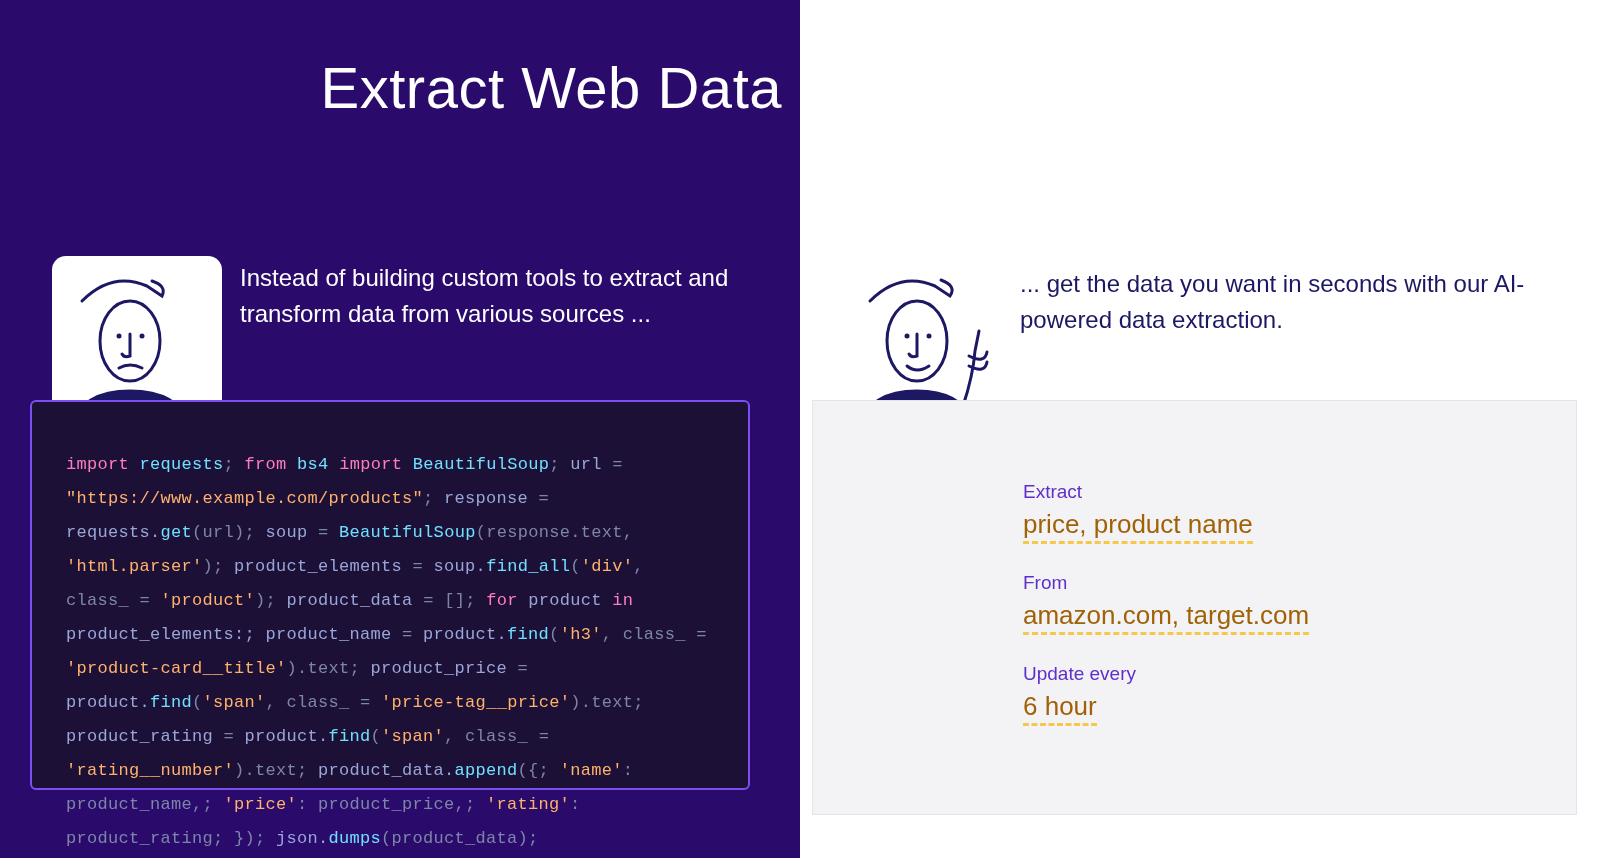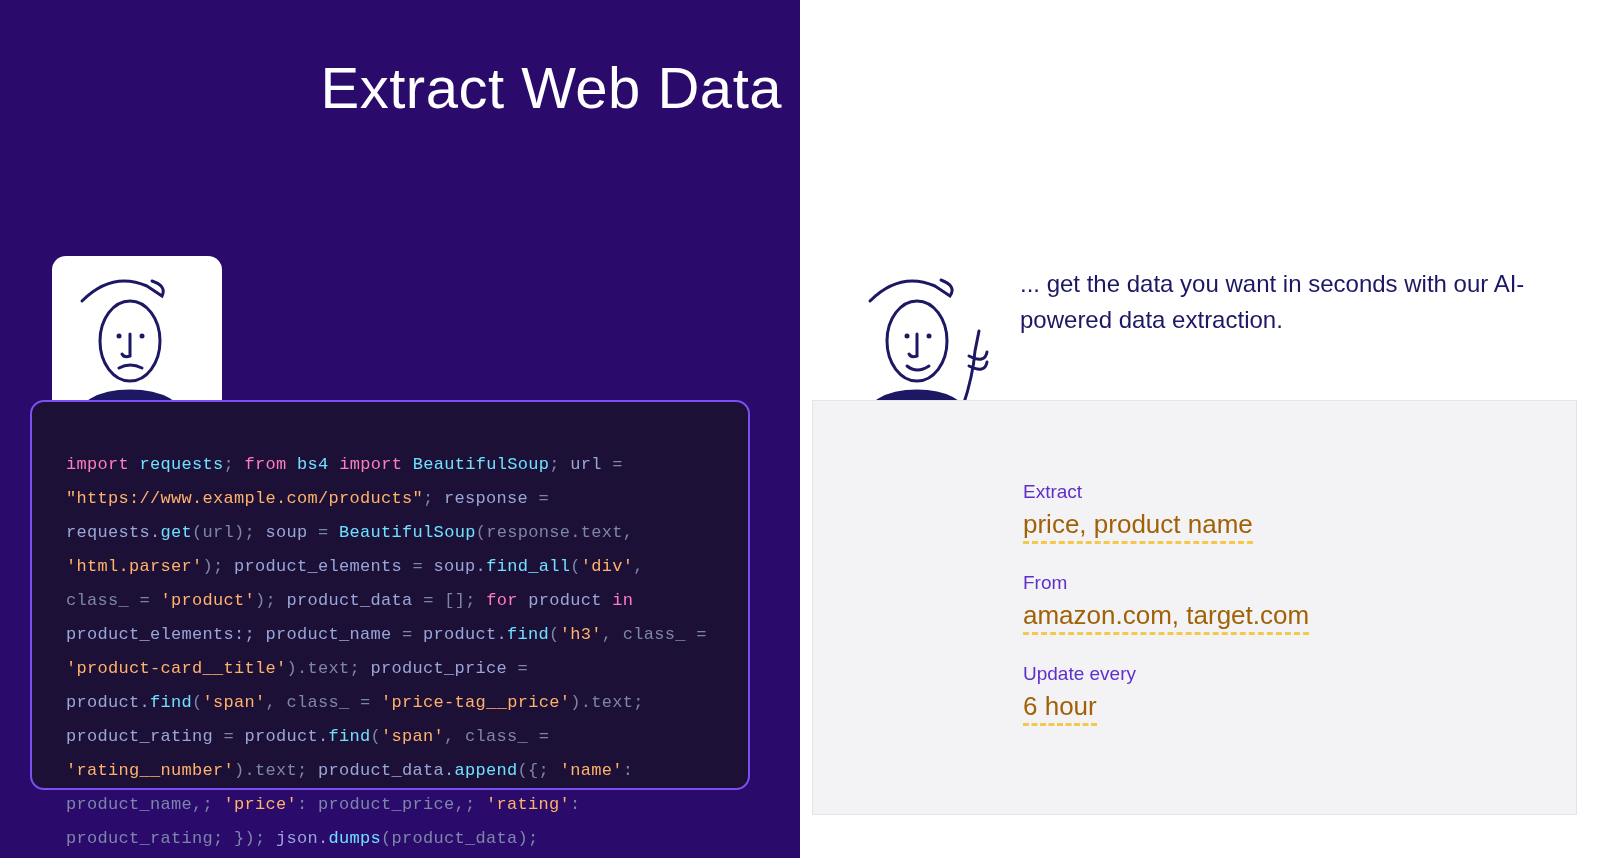--- a/index.html
+++ b/index.html
@@ -26,21 +26,21 @@
   .left .blurb { color: #fff; left: 240px; top: 260px; width: 500px; }
   .right .blurb { color: #1d1864; left: 220px; top: 266px; width: 530px; }
 
   
   .code-card {
     position: absolute;
     left: 30px; top: 400px;
     width: 720px; height: 390px;
     background: #1c1036;
     border: 2px solid #7b4ff0;
-    border-radius: 14px;
+    border-radius: 6px;
     padding: 46px 34px 28px 34px;
     font-family: ui-monospace, Menlo, Consolas, "Courier New", monospace;
     font-size: 17px;
     line-height: 2.0;
     color: #99a6d8;
     letter-spacing: .3px;
     word-break: break-word;
   }
   .kw   { color: #ff7dbf; }
   .mod  { color: #6fe0ff; }
@@ -79,20 +79,21 @@
           <ellipse cx="78" cy="85" rx="30" ry="40" fill="#fff"></ellipse>
           <circle cx="67" cy="80" r="2.5" fill="#1d1864" stroke="none"></circle>
           <circle cx="90" cy="80" r="2.5" fill="#1d1864" stroke="none"></circle>
           <path d="M78 78 L78 100 Q72 102 70 98"></path>
           <path d="M67 112 Q78 106 90 112"></path>
           <path d="M20 170 Q30 135 78 135 Q126 135 140 170" fill="#1d1864" stroke="#1d1864"></path>
         </g>
       </svg>
     </div>
 
+    <div class="blurb">Instead of building custom tools to extract and transform data from various sources ...</div>
 
     <div class="code-card" id="code-card"><span class="kw">import</span><span> </span><span class="mod">requests</span><span class="punc">; </span><span class="kw">from</span><span> </span><span class="mod">bs4</span><span> </span><span class="kw">import</span><span> </span><span class="mod">BeautifulSoup</span><span class="punc">; </span><span>url </span><span class="punc">=</span><span> </span><span class="str">"https://www.example.com/products"</span><span class="punc">; </span><span>response </span><span class="punc">=</span><span> requests.</span><span class="fn">get</span><span class="punc">(url)</span><span class="punc">; </span><span>soup </span><span class="punc">=</span><span> </span><span class="fn">BeautifulSoup</span><span class="punc">(response.text, </span><span class="str">'html.parser'</span><span class="punc">)</span><span class="punc">; </span><span>product_elements </span><span class="punc">=</span><span> soup.</span><span class="fn">find_all</span><span class="punc">(</span><span class="str">'div'</span><span class="punc">, class_ </span><span class="punc">=</span><span> </span><span class="str">'product'</span><span class="punc">)</span><span class="punc">; </span><span>product_data </span><span class="punc">=</span><span class="punc"> []</span><span class="punc">; </span><span class="kw">for</span><span> product </span><span class="kw">in</span><span> product_elements:; product_name </span><span class="punc">=</span><span> product.</span><span class="fn">find</span><span class="punc">(</span><span class="str">'h3'</span><span class="punc">, class_ </span><span class="punc">=</span><span> </span><span class="str">'product-card__title'</span><span class="punc">).text</span><span class="punc">; </span><span>product_price </span><span class="punc">=</span><span> product.</span><span class="fn">find</span><span class="punc">(</span><span class="str">'span'</span><span class="punc">, class_ </span><span class="punc">=</span><span> </span><span class="str">'price-tag__price'</span><span class="punc">).text</span><span class="punc">; </span><span>product_rating </span><span class="punc">=</span><span> product.</span><span class="fn">find</span><span class="punc">(</span><span class="str">'span'</span><span class="punc">, class_ </span><span class="punc">=</span><span> </span><span class="str">'rating__number'</span><span class="punc">).text</span><span class="punc">; </span><span>product_data.</span><span class="fn">append</span><span class="punc">({; </span><span class="str">'name'</span><span class="punc">: product_name,; </span><span class="str">'price'</span><span class="punc">: product_price,; </span><span class="str">'rating'</span><span class="punc">: product_rating; })</span><span class="punc">; </span><span>json.</span><span class="fn">dumps</span><span class="punc">(product_data)</span><span class="punc">;</span></div>
   </div>
 
   <div class="panel right">
 
     <div class="avatar-box">
       <svg viewBox="0 0 170 170">
         <g fill="none" stroke="#1d1864" stroke-width="3" stroke-linecap="round">
           <path d="M25 45 Q55 15 90 30 L105 40 Q112 30 96 24"></path>

